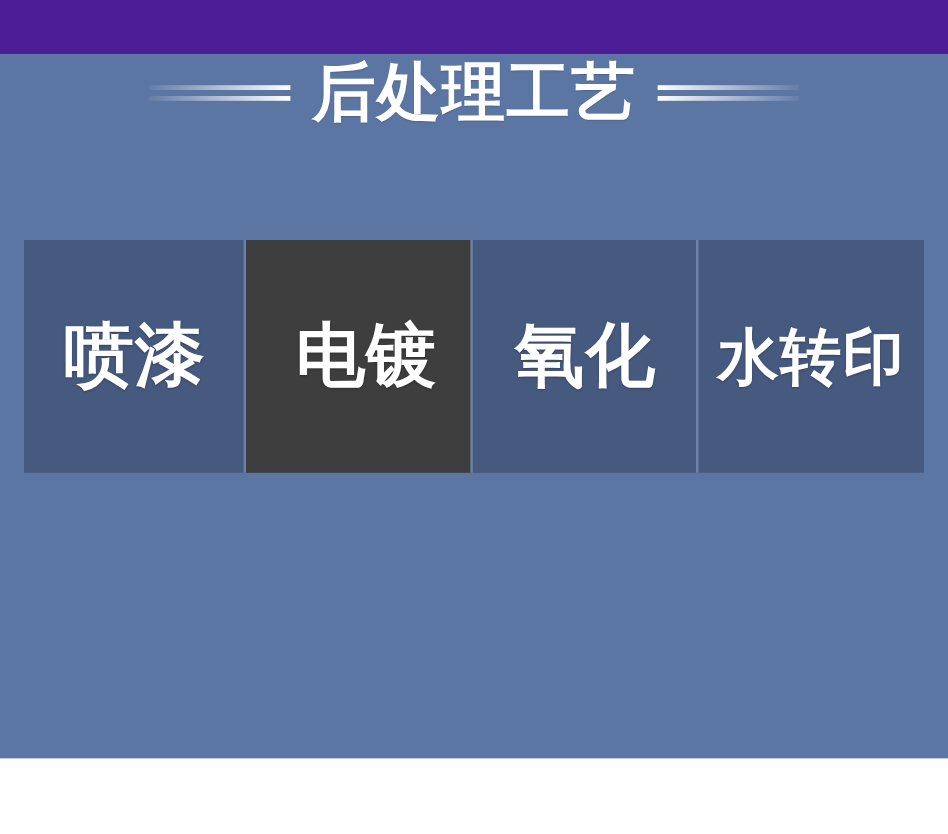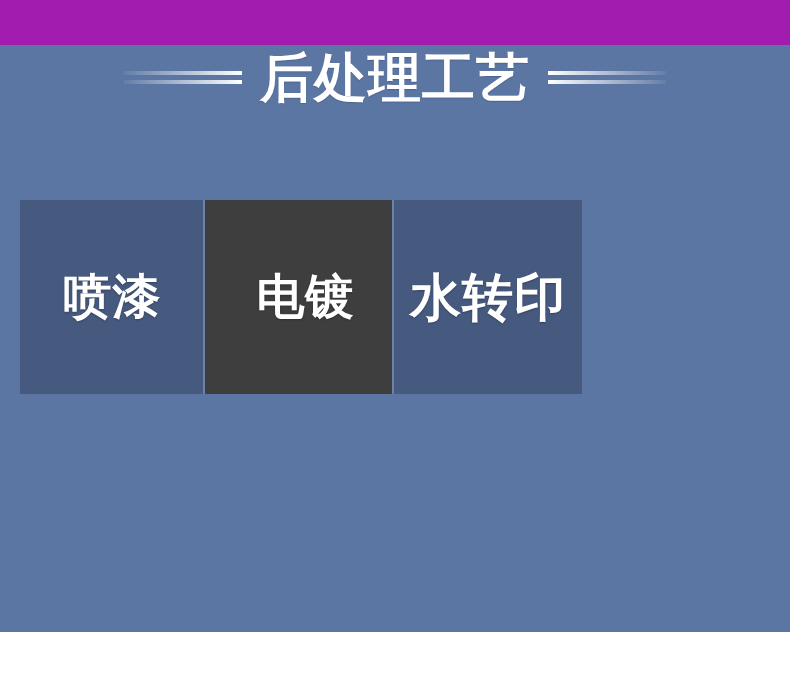--- a/index.html
+++ b/index.html
@@ -11,21 +11,21 @@
     width: 790px;
     height: 695px;
     font-family: "Liberation Sans", "DejaVu Sans", sans-serif;
     overflow: hidden;
   }
 
   #poster {
     position: relative;
     width: 790px;
     height: 493px;
-    background: #a21caf;
+    background: #4c1d95;
   }
 
   
   .panel {
     position: absolute;
     left: 0;
     top: 45px;
     width: 790px;
     height: 587px;
     background: #5c76a3;
@@ -107,21 +107,21 @@
     position: absolute;
     left: -2px;
     top: 0;
     bottom: 0;
     width: 2px;
     background: #6b82ab;
   }
 
   .tile-label {
     color: #ffffff;
-    font-size: 48px;
+    font-size: 58px;
     font-weight: bold;
     line-height: 1;
     letter-spacing: 1px;
     white-space: nowrap;
     text-shadow: 0 1px 2px rgba(0,0,0,0.28);
   }
   .tile-label.small { font-size: 51px; }
 </style>
 </head>
 <body>
@@ -149,20 +149,23 @@
   <div class="grid">
 
     <div class="tile blue">
       <span class="tile-label">喷漆</span>
     </div>
 
     <div class="tile dark sep-left">
       <span class="tile-label">电镀</span>
     </div>
 
+    <div class="tile blue sep-left">
+      <span class="tile-label">氧化</span>
+    </div>
 
 
 
 
 
     <div class="tile blue sep-left">
       <span class="tile-label small">水转印</span>
     </div>
 
   </div>

